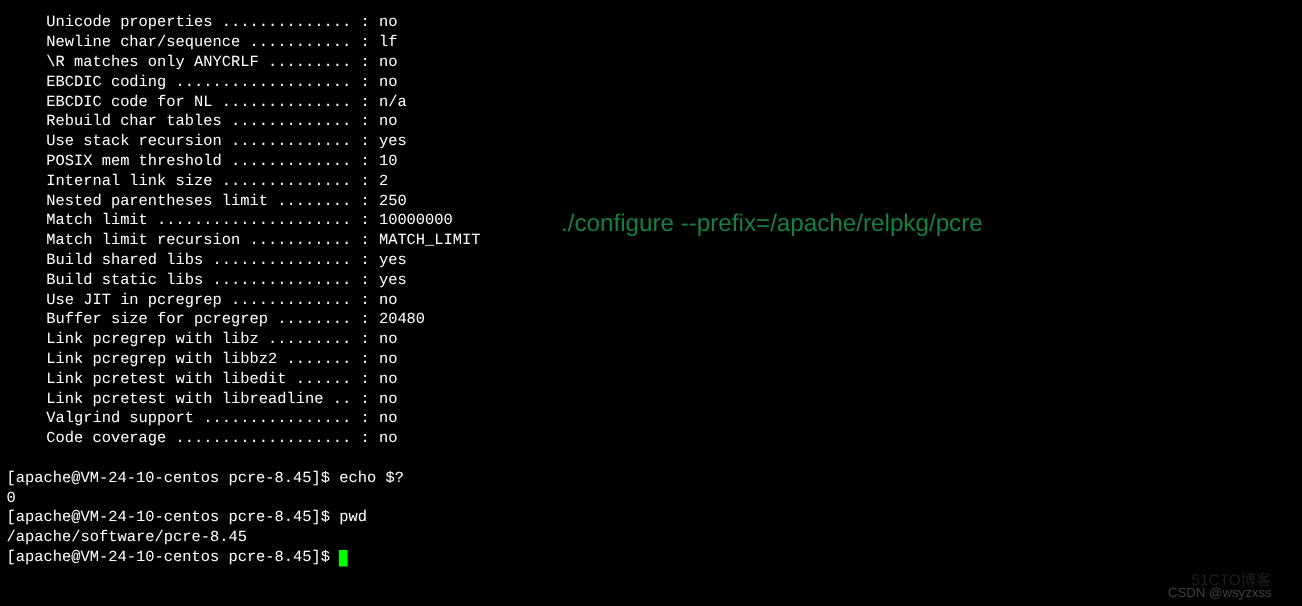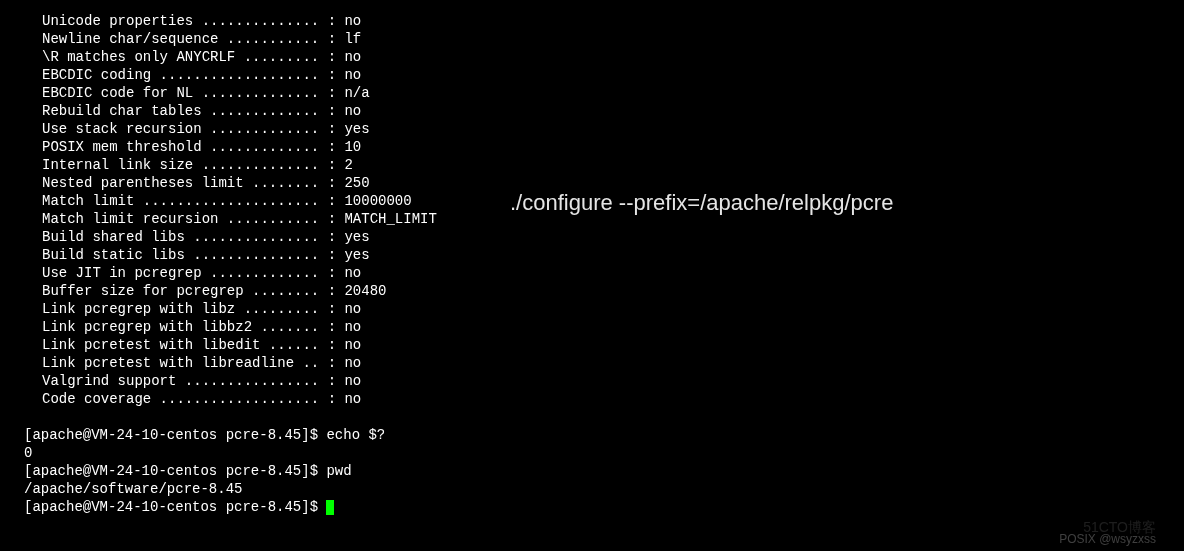--- a/index.html
+++ b/index.html
@@ -20,32 +20,32 @@
     line-height: 18px;
     margin-top: 12px;
   }
   .line {
     display: block;
   }
   .indent {
     padding-left: 42px;
   }
   .prompt-line {
-    padding-left: 24px;
+    padding-left: 6px;
   }
   .cursor {
     display: inline-block;
     width: 8px;
     height: 15px;
     background: #00ff00;
     vertical-align: text-bottom;
   }
   .annotation {
     position: absolute;
-    color: #e5e5e5;
+    color: #15803d;
     font-family: Arial, Helvetica, sans-serif;
     font-size: 22px;
     font-weight: normal;
     letter-spacing: 0;
   }
   .watermark-bottom {
     position: absolute;
     right: 28px;
     bottom: 6px;
     color: rgba(180,180,180,0.35);
@@ -69,15 +69,15 @@
 </head>
 <body>
 
 <div class="terminal" id="terminal"><div class="line indent">Unicode properties .............. : no</div><div class="line indent">Newline char/sequence ........... : lf</div><div class="line indent">\R matches only ANYCRLF ......... : no</div><div class="line indent">EBCDIC coding ................... : no</div><div class="line indent">EBCDIC code for NL .............. : n/a</div><div class="line indent">Rebuild char tables ............. : no</div><div class="line indent">Use stack recursion ............. : yes</div><div class="line indent">POSIX mem threshold ............. : 10</div><div class="line indent">Internal link size .............. : 2</div><div class="line indent">Nested parentheses limit ........ : 250</div><div class="line indent">Match limit ..................... : 10000000</div><div class="line indent">Match limit recursion ........... : MATCH_LIMIT</div><div class="line indent">Build shared libs ............... : yes</div><div class="line indent">Build static libs ............... : yes</div><div class="line indent">Use JIT in pcregrep ............. : no</div><div class="line indent">Buffer size for pcregrep ........ : 20480</div><div class="line indent">Link pcregrep with libz ......... : no</div><div class="line indent">Link pcregrep with libbz2 ....... : no</div><div class="line indent">Link pcretest with libedit ...... : no</div><div class="line indent">Link pcretest with libreadline .. : no</div><div class="line indent">Valgrind support ................ : no</div><div class="line indent">Code coverage ................... : no</div><div class="line"> </div><div class="line prompt-line">[apache@VM-24-10-centos pcre-8.45]$ echo $?</div><div class="line prompt-line">0</div><div class="line prompt-line">[apache@VM-24-10-centos pcre-8.45]$ pwd</div><div class="line prompt-line">/apache/software/pcre-8.45</div><div class="line prompt-line">[apache@VM-24-10-centos pcre-8.45]$ <span class="cursor"></span></div></div>
 
 <div class="annotation" style="top:190px; left:510px;">./configure --prefix=/apache/relpkg/pcre</div>
 
 <div class="watermark-bottom">
   <span class="wm-stack">
     <span class="wm-faint">51CTO博客</span>
-    <span>POSIX @wsyzxss</span>
+    <span>CSDN @wsyzxss</span>
   </span>
 </div>
 
 </body></html>

